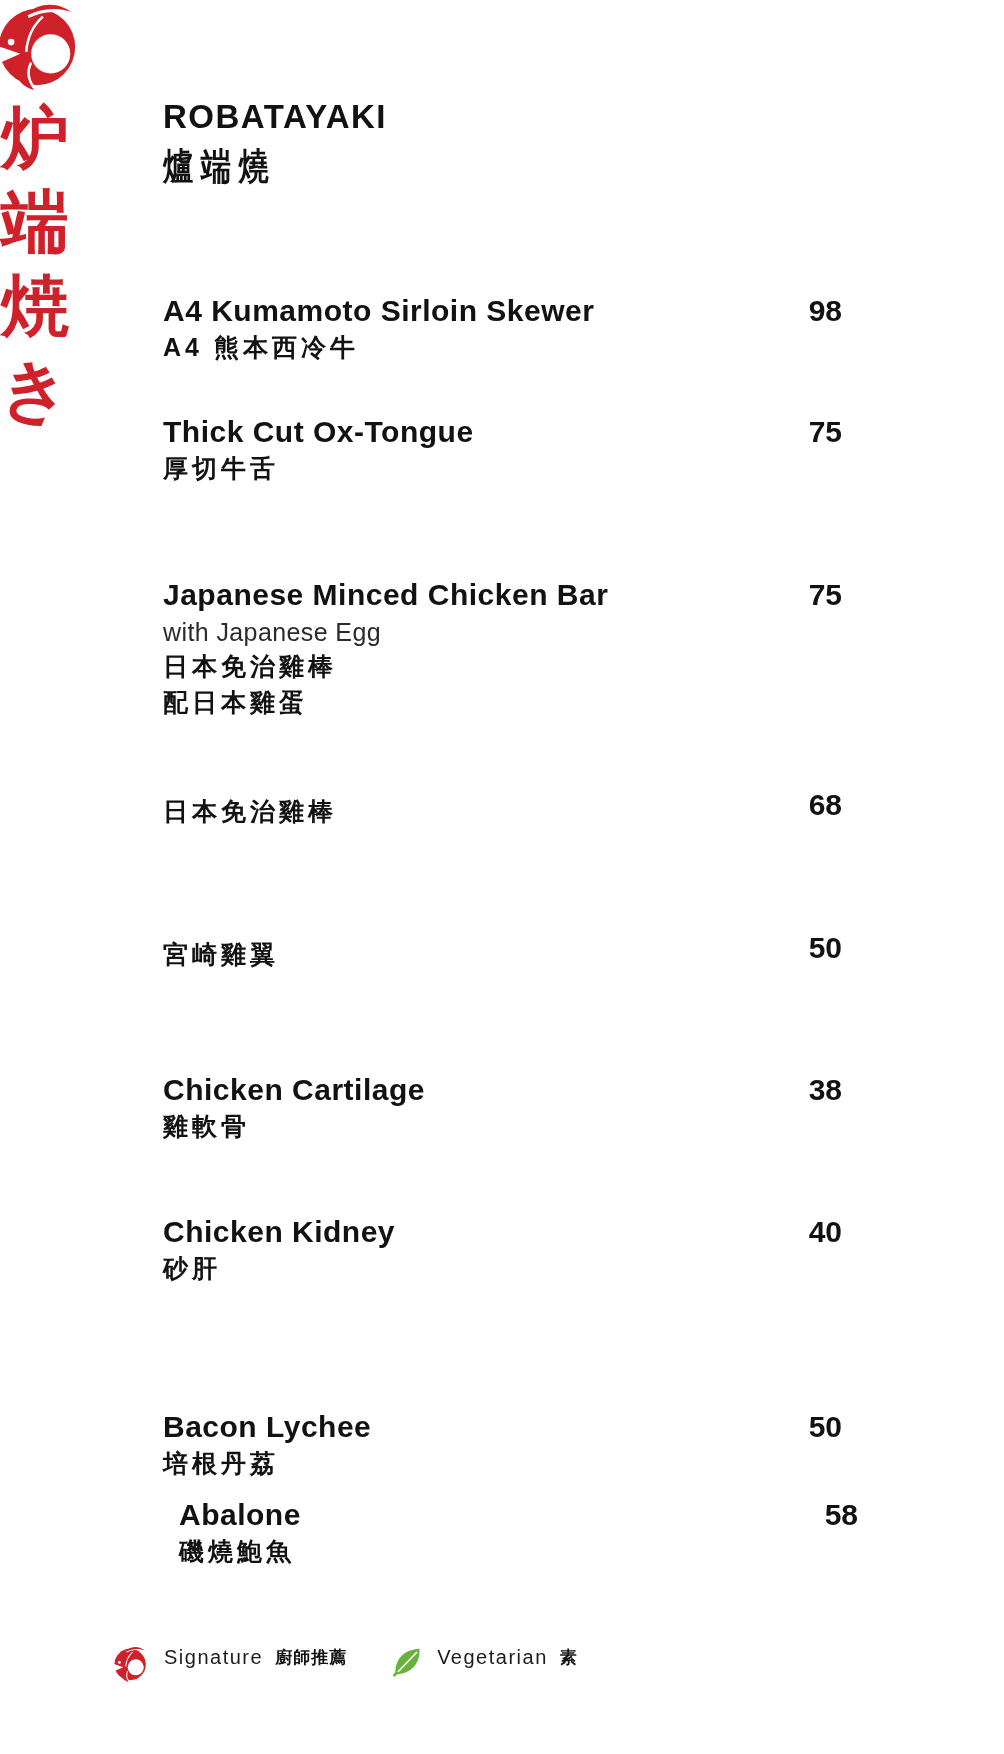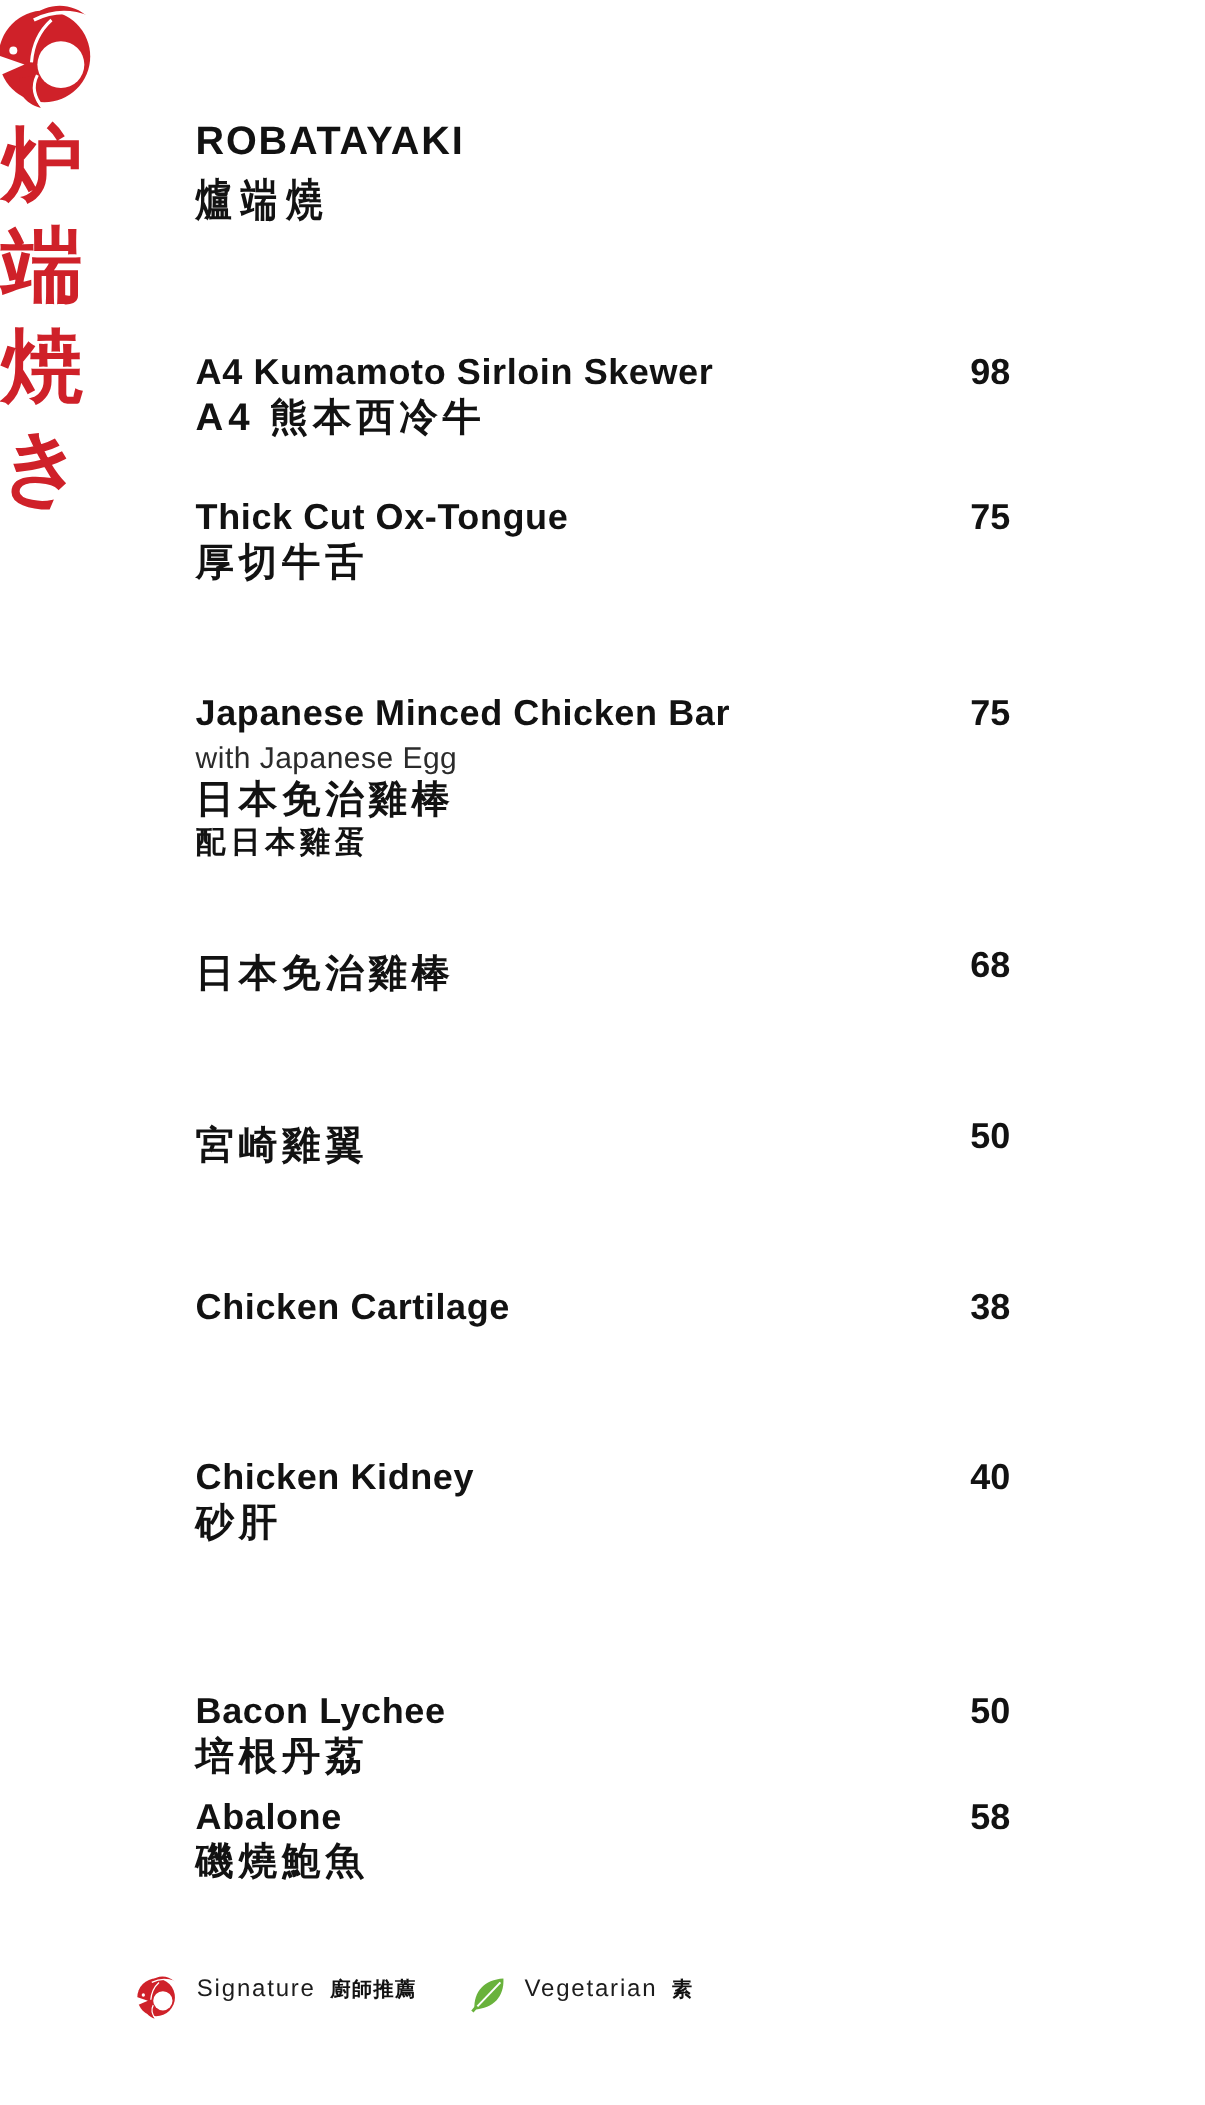--- a/index.html
+++ b/index.html
@@ -40,21 +40,21 @@
   .items{position:absolute;left:163px;top:0;width:679px;}
   .item{position:absolute;left:0;width:100%;}
   .item-name-en{
     font-size:30px;font-weight:700;letter-spacing:.5px;line-height:30px;
   }
   .item-sub-en{
     font-size:25px;font-weight:400;color:#2b2b2b;letter-spacing:.4px;
     line-height:26px;margin-top:9px;
   }
   .item-name-cjk{
-    font-size:32px;font-weight:700;letter-spacing:4px;line-height:26px;margin-top:8px;
+    font-size:25px;font-weight:700;letter-spacing:4px;line-height:26px;margin-top:8px;
   }
   .item-name-cjk2{
     font-size:25px;font-weight:700;letter-spacing:4px;line-height:26px;margin-top:10px;
   }
   .item-price{
     position:absolute;right:0;top:0;
     font-size:30px;font-weight:700;line-height:30px;
   }
 
   
@@ -156,20 +156,21 @@
 
       <div class="item-name-cjk">宮崎雞翼</div>
 
     </div>
     <div class="item-price">50</div>
   </div>
     <div class="item" style="top: 1075px;">
     <div class="item-text">
       <div class="item-name-en">Chicken Cartilage</div>
 
+      <div class="item-name-cjk">雞軟骨</div>
 
     </div>
     <div class="item-price">38</div>
   </div>
     <div class="item" style="top: 1217px;">
     <div class="item-text">
       <div class="item-name-en">Chicken Kidney</div>
 
       <div class="item-name-cjk">砂肝</div>
 
@@ -178,21 +179,21 @@
   </div>
     <div class="item" style="top: 1412px;">
     <div class="item-text">
       <div class="item-name-en">Bacon Lychee</div>
 
       <div class="item-name-cjk">培根丹荔</div>
 
     </div>
     <div class="item-price">50</div>
   </div>
-    <div class="item" style="top: 1500px;">
+    <div class="item" style="top: 1500px; margin-left: 16px;">
     <div class="item-text">
       <div class="item-name-en">Abalone</div>
 
       <div class="item-name-cjk">磯燒鮑魚</div>
 
     </div>
     <div class="item-price">58</div>
   </div>
   </div>
 

